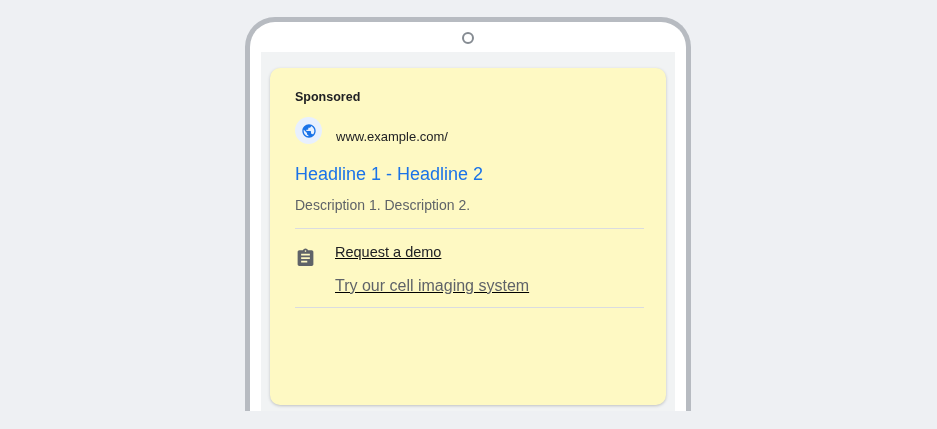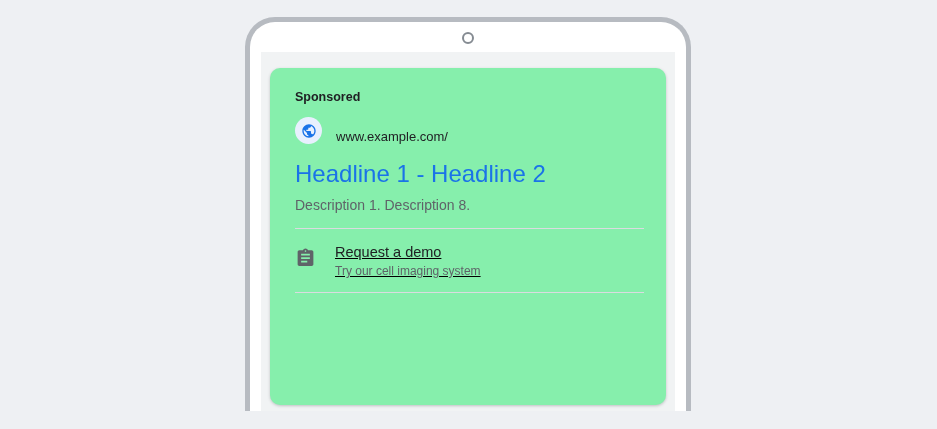--- a/index.html
+++ b/index.html
@@ -49,21 +49,21 @@
     background: #f1f3f4;
   }
 
   
   .ad-card {
     position: absolute;
     top: 16px;
     left: 9px;
     right: 9px;
     height: 337px;
-    background: #86efac;
+    background: #fef9c3;
     border-radius: 10px;
     box-shadow: 0 1px 3px rgba(60,64,67,.28);
     padding: 0 22px 0 25px;
     overflow: hidden;
   }
   .sponsored {
     margin-top: 22px;
     font-size: 12.5px;
     line-height: 14px;
     font-weight: bold;
@@ -86,21 +86,21 @@
   }
   .globe-badge svg { width: 16px; height: 16px; fill: #1a73e8; }
   .display-url {
     margin-left: 14px;
     font-size: 13px;
     color: #202124;
   }
   .headline {
     display: block;
     margin-top: 19px;
-    font-size: 24px;
+    font-size: 18px;
     line-height: 22px;
     color: #1a73e8;
     text-decoration: none;
     cursor: pointer;
   }
   .description {
     margin-top: 11px;
     font-size: 14px;
     line-height: 18px;
     color: #5f6368;
@@ -124,22 +124,22 @@
     flex: 0 0 auto;
   }
   .ext-icon svg { width: 21px; height: 24px; fill: #5f6368; }
   .ext-text { margin-left: 19px; }
   .ext-title {
     font-size: 14.5px;
     line-height: 17px;
     color: #202124;
   }
   .ext-subtitle {
-    margin-top: 3px;
-    font-size: 12px;
+    margin-top: 18px;
+    font-size: 16px;
     line-height: 14px;
     color: #5f6368;
   }
   .divider-2 { margin-top: 14px; }
 </style>
 </head>
 <body>
 
 <div class="phone-clip">
   <div class="phone-frame">
@@ -154,21 +154,21 @@
           <span class="globe-badge">
             <svg viewBox="0 0 24 24" aria-hidden="true">
               <path d="M12 2C6.48 2 2 6.48 2 12s4.48 10 10 10 10-4.48 10-10S17.52 2 12 2zm-1 17.93c-3.95-.49-7-3.85-7-7.93 0-.62.08-1.21.21-1.79L9 15v1c0 1.1.9 2 2 2v1.93zm6.9-2.54c-.26-.81-1-1.39-1.9-1.39h-1v-3c0-.55-.45-1-1-1H8v-2h2c.55 0 1-.45 1-1V7h2c1.1 0 2-.9 2-2v-.41c2.93 1.19 5 4.06 5 7.41 0 2.08-.8 3.97-2.1 5.39z"></path>
             </svg>
           </span>
           <span class="display-url">www.example.com/</span>
         </div>
 
         <a class="headline">Headline 1 - Headline 2</a>
 
-        <div class="description">Description 1. Description 8.</div>
+        <div class="description">Description 1. Description 2.</div>
 
         <hr class="divider">
 
         <div class="ext-row">
           <span class="ext-icon">
             <svg viewBox="0 0 24 24" aria-hidden="true">
               <path d="M19 3h-4.18C14.4 1.84 13.3 1 12 1c-1.3 0-2.4.84-2.82 2H5c-1.1 0-2 .9-2 2v14c0 1.1.9 2 2 2h14c1.1 0 2-.9 2-2V5c0-1.1-.9-2-2-2zm-7 0c.55 0 1 .45 1 1s-.45 1-1 1-1-.45-1-1 .45-1 1-1zm2 14H7v-2h7v2zm3-4H7v-2h10v2zm0-4H7V7h10v2z"></path>
             </svg>
           </span>
           <span class="ext-text">

